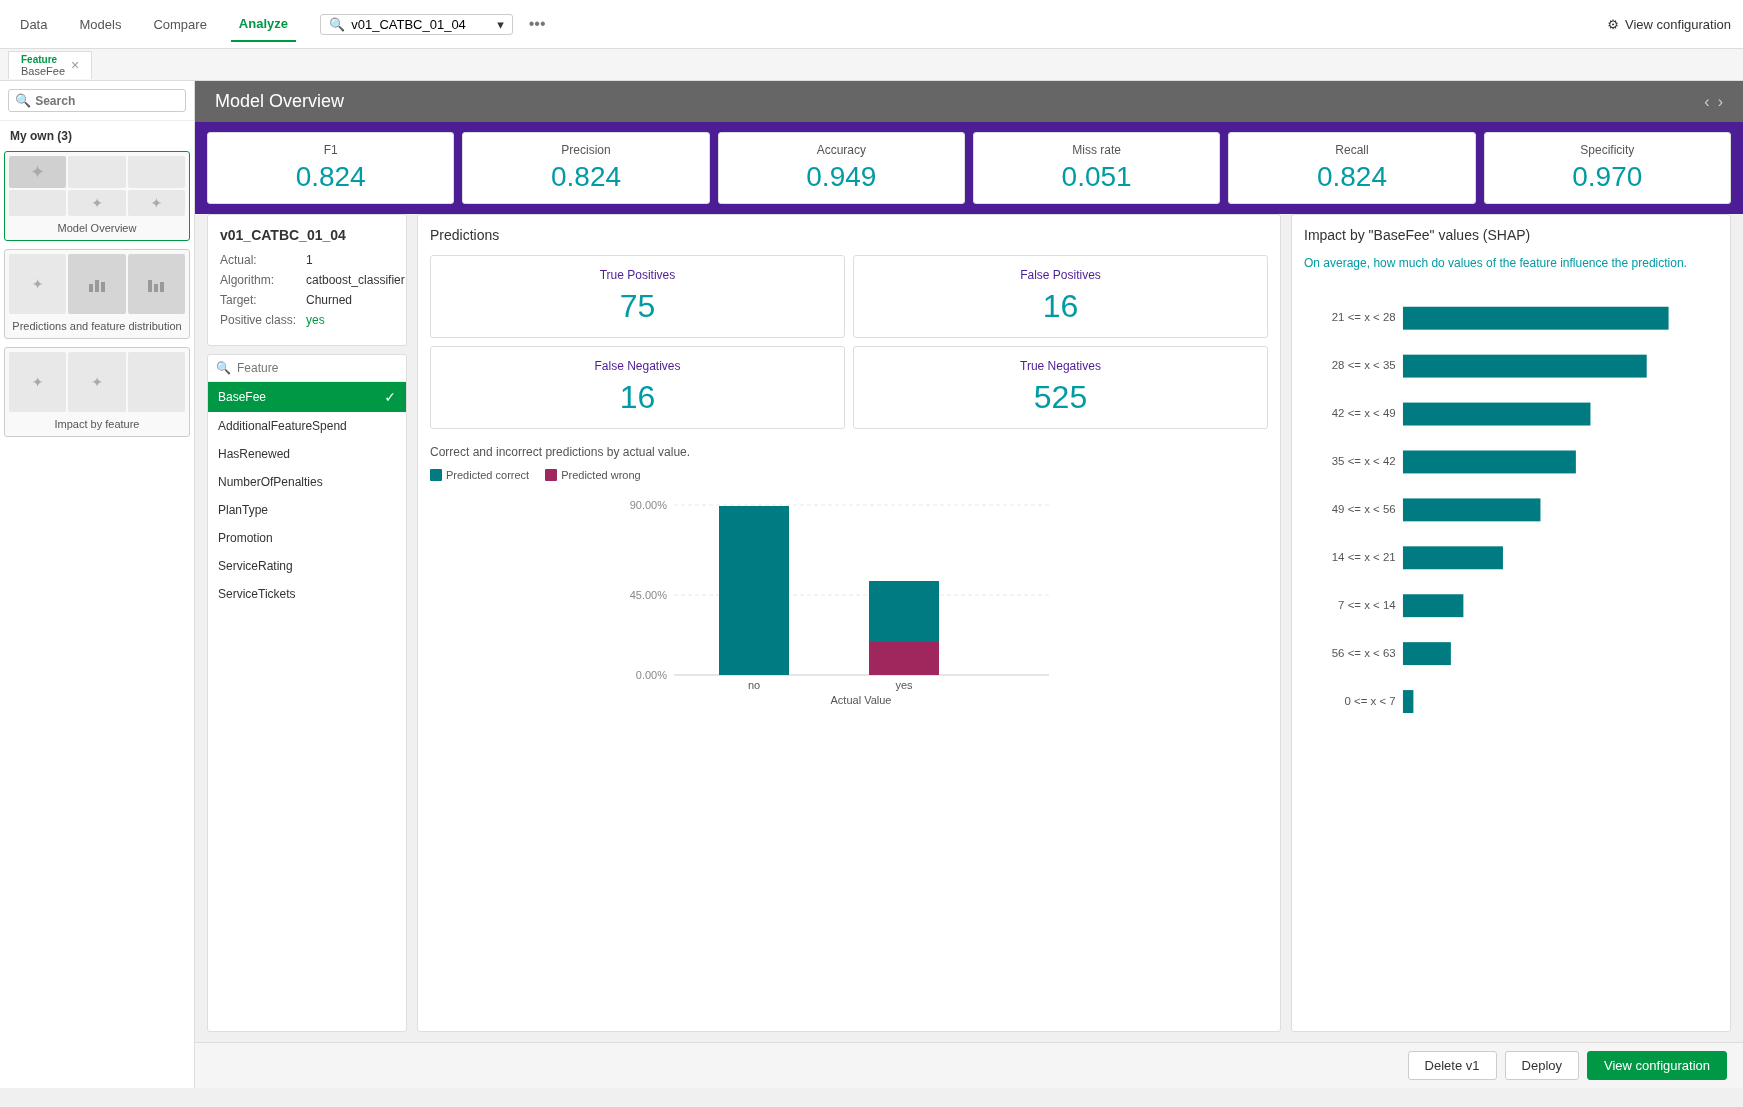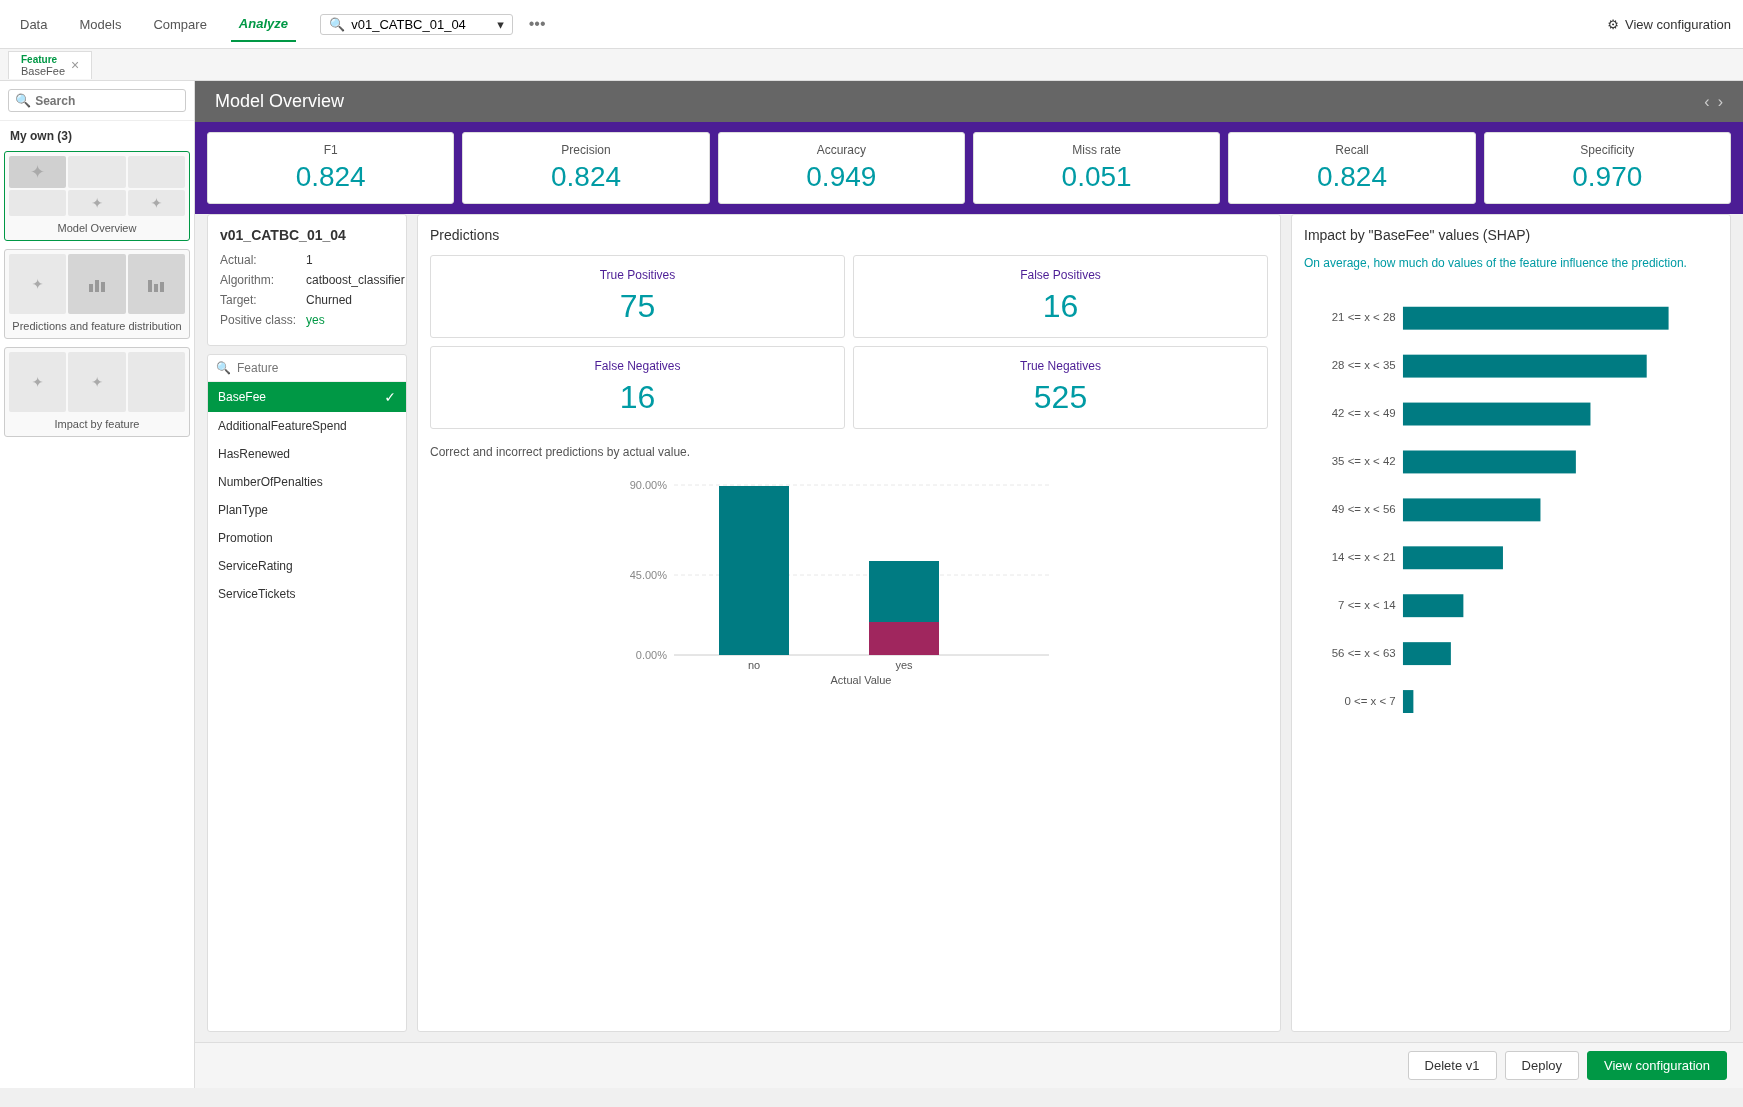--- a/index.html
+++ b/index.html
@@ -1,21 +1,21 @@
 <!DOCTYPE html>
 <html><head>
   <meta charset="utf-8">
   <style>
     * { box-sizing: border-box; margin: 0; padding: 0; }
     body { font-family: 'Segoe UI', Arial, sans-serif; font-size: 13px; background: #f0f0f0; color: #333; overflow: hidden; }
 
     
     .top-nav { display: flex; align-items: center; background: #fff; border-bottom: 1px solid #ddd; height: 49px; padding: 0 12px; gap: 16px; }
     .top-nav-item { font-size: 13px; color: #555; cursor: pointer; padding: 0 8px; height: 36px; display: flex; align-items: center; }
-    .top-nav-item.active { color: #009845; border-bottom: 2px solid #009845; font-weight: 600; font-style: italic; }
+    .top-nav-item.active { color: #009845; border-bottom: 2px solid #009845; font-weight: 600; }
     .top-nav-search { display: flex; align-items: center; border: 1px solid #ccc; border-radius: 3px; padding: 2px 8px; gap: 6px; min-width: 180px; margin-left: 8px; }
     .top-nav-search input { border: none; outline: none; font-size: 13px; width: 140px; }
     .top-nav-right { margin-left: auto; display: flex; align-items: center; gap: 8px; }
     .view-config-btn { display: flex; align-items: center; gap: 6px; font-size: 13px; color: #333; cursor: pointer; }
 
     
     .tab-bar { background: #f5f5f5; border-bottom: 1px solid #ddd; display: flex; align-items: center; height: 32px; padding: 0 8px; }
     .tab-item { display: flex; align-items: center; background: #fff; border: 1px solid #ddd; border-bottom: none; padding: 0 12px; height: 28px; font-size: 12px; gap: 6px; cursor: pointer; margin-right: 2px; }
     .tab-item .tab-label { font-size: 10px; color: #009845; font-weight: 600; }
     .tab-item .tab-sub { font-size: 11px; color: #555; }
@@ -304,20 +304,30 @@
             <div class="cm-value">16</div>
           </div>
           <div class="cm-cell">
             <div class="cm-label">True Negatives</div>
             <div class="cm-value">525</div>
           </div>
         </div>
 
         <div class="chart-section">
           <div class="chart-subtitle">Correct and incorrect predictions by actual value.</div>
+          <div class="chart-legend">
+            <div style="display:flex;align-items:center;gap:4px;">
+              <div class="legend-box" style="background:#007B82;"></div>
+              <span>Predicted correct</span>
+            </div>
+            <div style="display:flex;align-items:center;gap:4px;">
+              <div class="legend-box" style="background:#A0265E;"></div>
+              <span>Predicted wrong</span>
+            </div>
+          </div>
 
           <div style="flex:1;position:relative;">
             <svg width="100%" height="220" viewBox="0 0 460 220" preserveAspectRatio="xMidYMid meet">
 
               <text x="48" y="20" text-anchor="end" font-size="11" fill="#888">90.00%</text>
               <text x="48" y="110" text-anchor="end" font-size="11" fill="#888">45.00%</text>
               <text x="48" y="190" text-anchor="end" font-size="11" fill="#888">0.00%</text>
 
               <line x1="55" y1="16" x2="430" y2="16" stroke="#e8e8e8" stroke-dasharray="4,3"></line>
               <line x1="55" y1="106" x2="430" y2="106" stroke="#e8e8e8" stroke-dasharray="4,3"></line>

